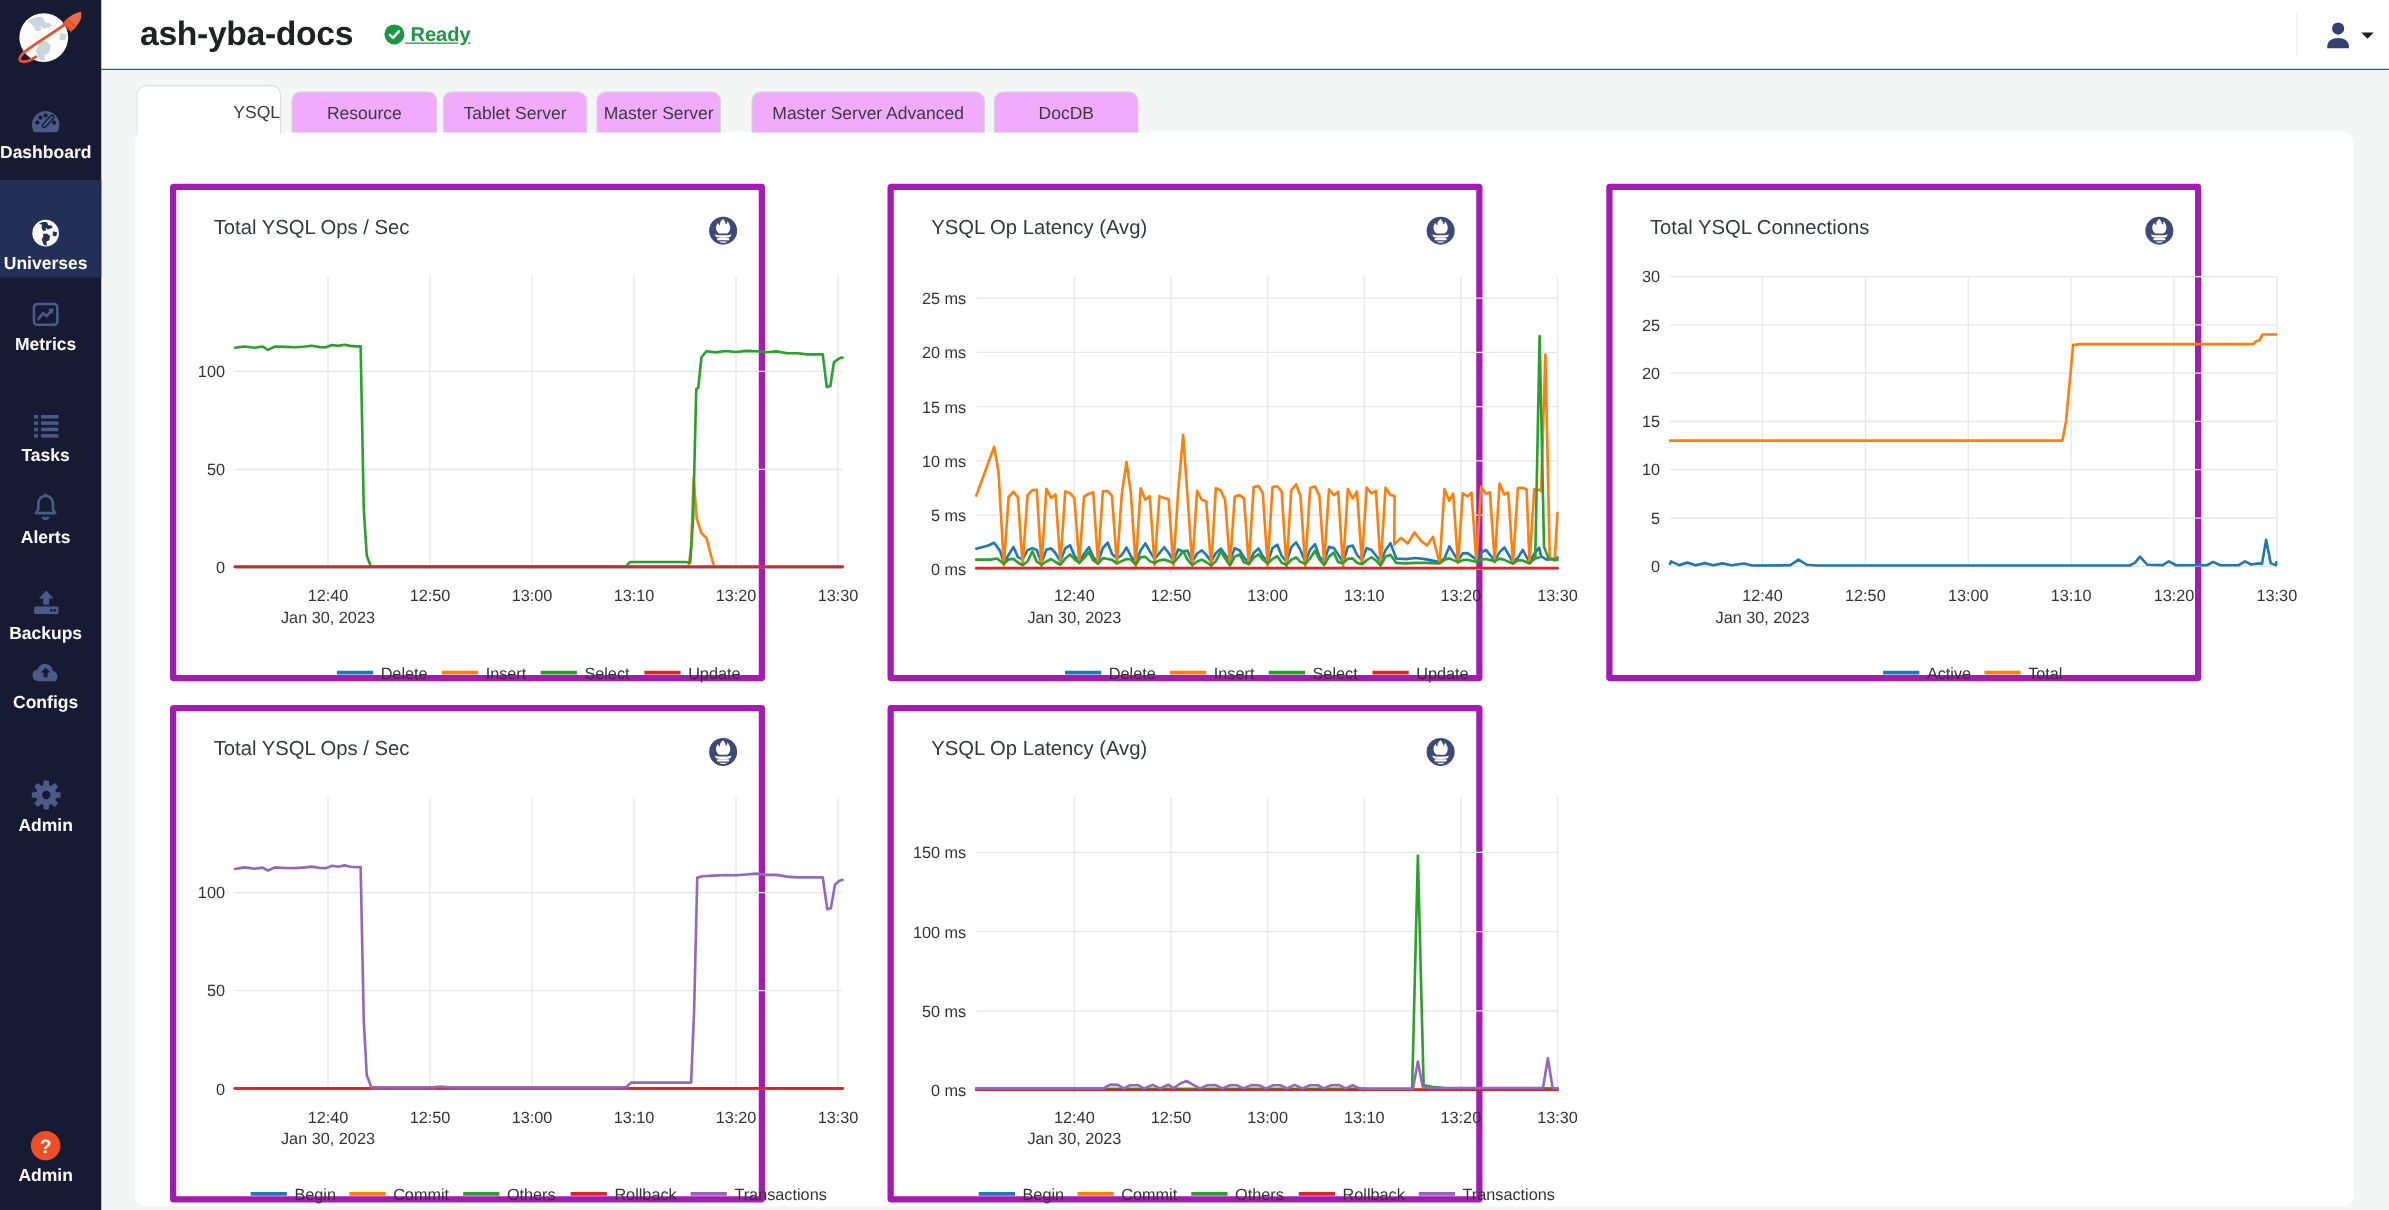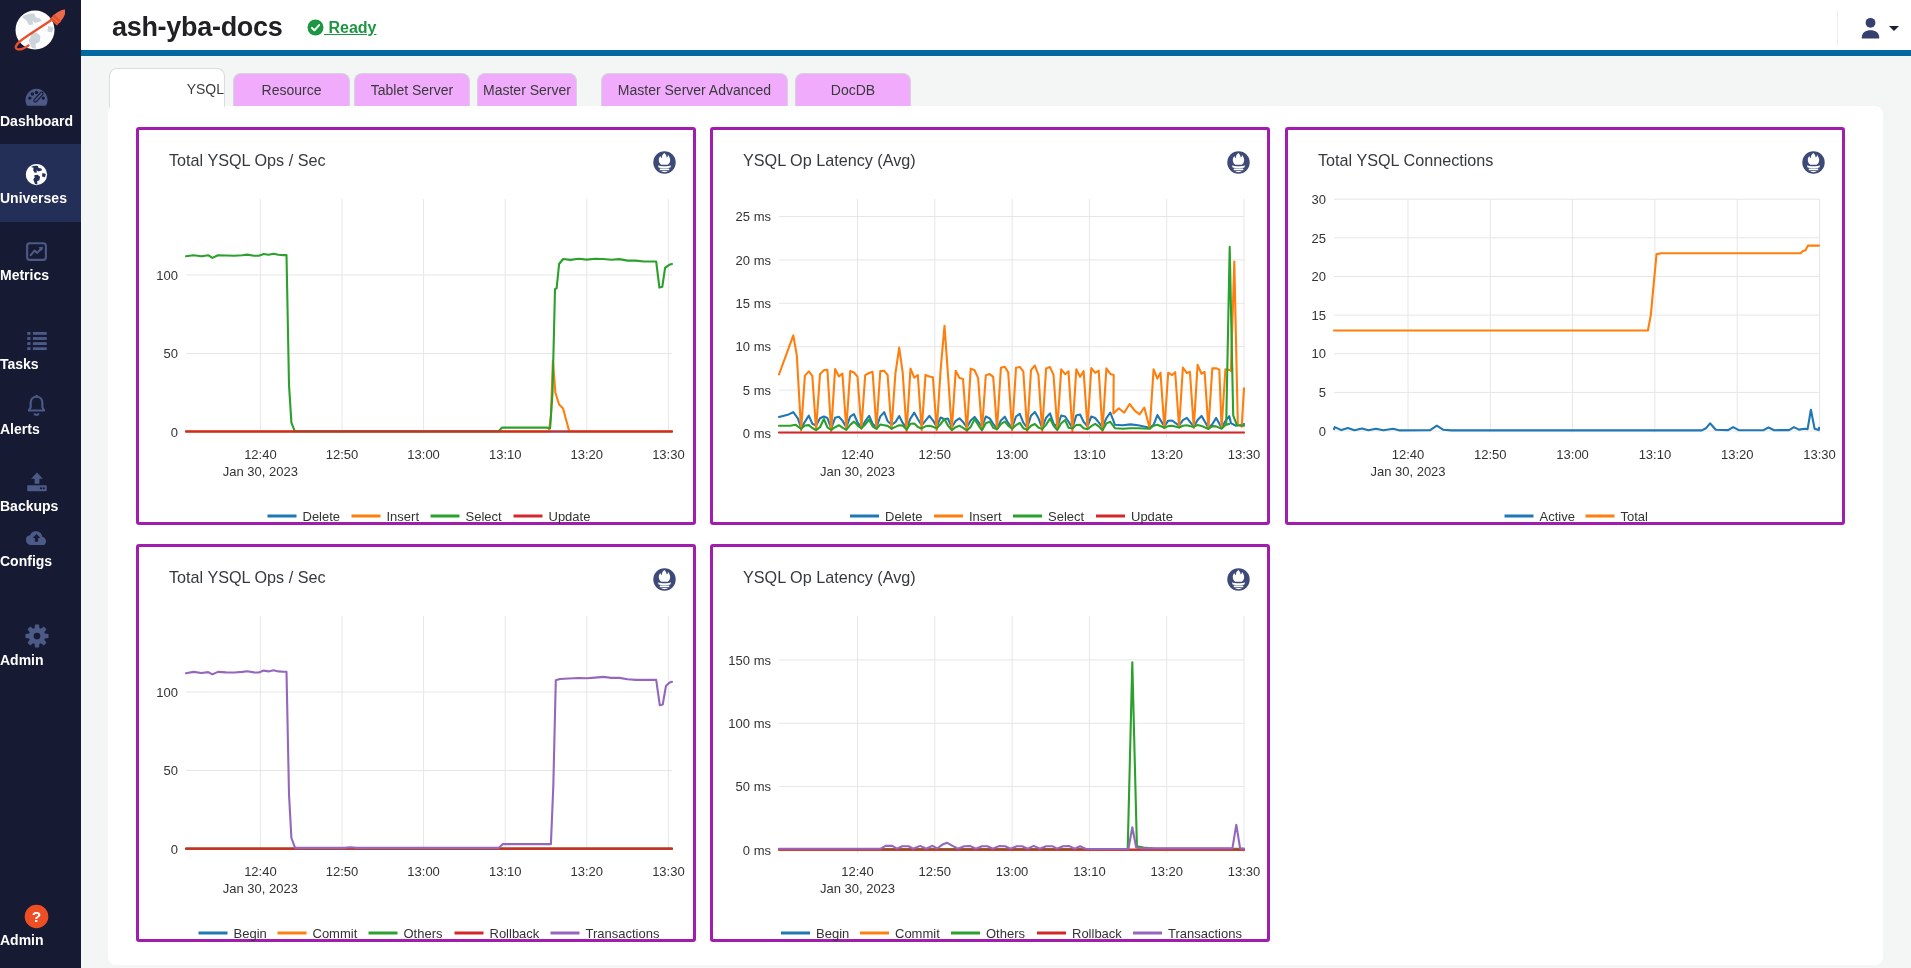--- a/index.html
+++ b/index.html
@@ -1,32 +1,32 @@
 <!DOCTYPE html>
 <html><head><meta charset="utf-8"><title>ash-yba-docs</title>
 <style>
 * { margin:0; padding:0; box-sizing:border-box; }
 html,body { width:1911px; height:968px; overflow:hidden; background:#f4f5f5; font-family:"Liberation Sans", sans-serif; }
 #sidebar { position:absolute; left:0; top:0; width:81px; height:968px; background:#171a33; z-index:30; }
 #logo { position:absolute; left:7px; top:3px; }
-.nav-item { position:absolute; left:0; width:81px; height:77px; }
-.nav-item.active { background:#242f58; top:144px !important; height:78px; padding-top:17px; }
+.nav-item { position:absolute; left:0; width:81px; height:77px; text-align:center; }
+.nav-item.active { background:#242f58; top:144px !important; height:78px; padding-top:29px; }
 .nicon { height:26px; display:flex; align-items:center; justify-content:center; margin-left:-8px; }
 .nav-item .nicon { margin-left:0; width:73px; }
 .nlabel { color:#fff; font-size:14px; font-weight:600; margin-top:3px; width:73px; }
-#header { position:absolute; left:81px; top:0; width:1830px; height:56px; background:#fff; border-bottom:6px solid #0369a1; z-index:20; }
+#header { position:absolute; left:81px; top:0; width:1830px; height:56px; background:#fff; border-bottom:1px solid #0369a1; z-index:20; }
 #htitle { position:absolute; left:31px; top:12px; font-size:27px; font-weight:700; color:#202124; letter-spacing:-0.3px; }
 #ready { position:absolute; left:226px; top:19px; font-size:16px; font-weight:700; color:#1d9642;text-decoration:underline; }
 #userbox { position:absolute; right:28px; top:15px; }
 #caret { position:absolute; right:12px; top:26px; width:0; height:0; border-left:5px solid transparent; border-right:5px solid transparent; border-top:5.5px solid #1c2030; }
 #hdivider { position:absolute; right:73px; top:10px; height:36px; border-left:1px solid #ededed; }
 .tab { position:absolute; top:73px; height:34px; background:#f0abfc; border:1px solid #d4d4d8; border-bottom:none; border-radius:8px 8px 0 0; text-align:center; font-size:14px; color:#3a3a3a; line-height:32px; z-index:5; }
 .tab.active { top:68px; height:39px; background:#fff; border-color:#dcdcdc; line-height:40px; z-index:15;text-align:right; }
 #panel { position:absolute; left:108px; top:106px; width:1775px; height:859px; background:#fff; border-radius:8px; z-index:10; }
-.card { position:absolute; width:560px; height:398px; background:#fff; border:3px solid #a21caf; border-radius:3px; }
+.card { position:absolute; width:476px; height:398px; background:#fff; border:5px solid #a21caf; border-radius:3px;margin-top:20px; }
 .ctitle { position:absolute; left:30px; top:21px; font-size:16.2px; color:#36393d; }
 .card svg { overflow:visible; }
 svg text { font-family:"Liberation Sans", sans-serif; }
 .card > svg { }
 </style></head>
 <body>
 <div id="header">
   <div id="htitle">ash-yba-docs</div>
   <div id="ready"><svg width="17" height="17" viewBox="0 0 17 17" style="vertical-align:-3px">
         <circle cx="8.5" cy="8.5" r="8" fill="#1d9642"></circle>

